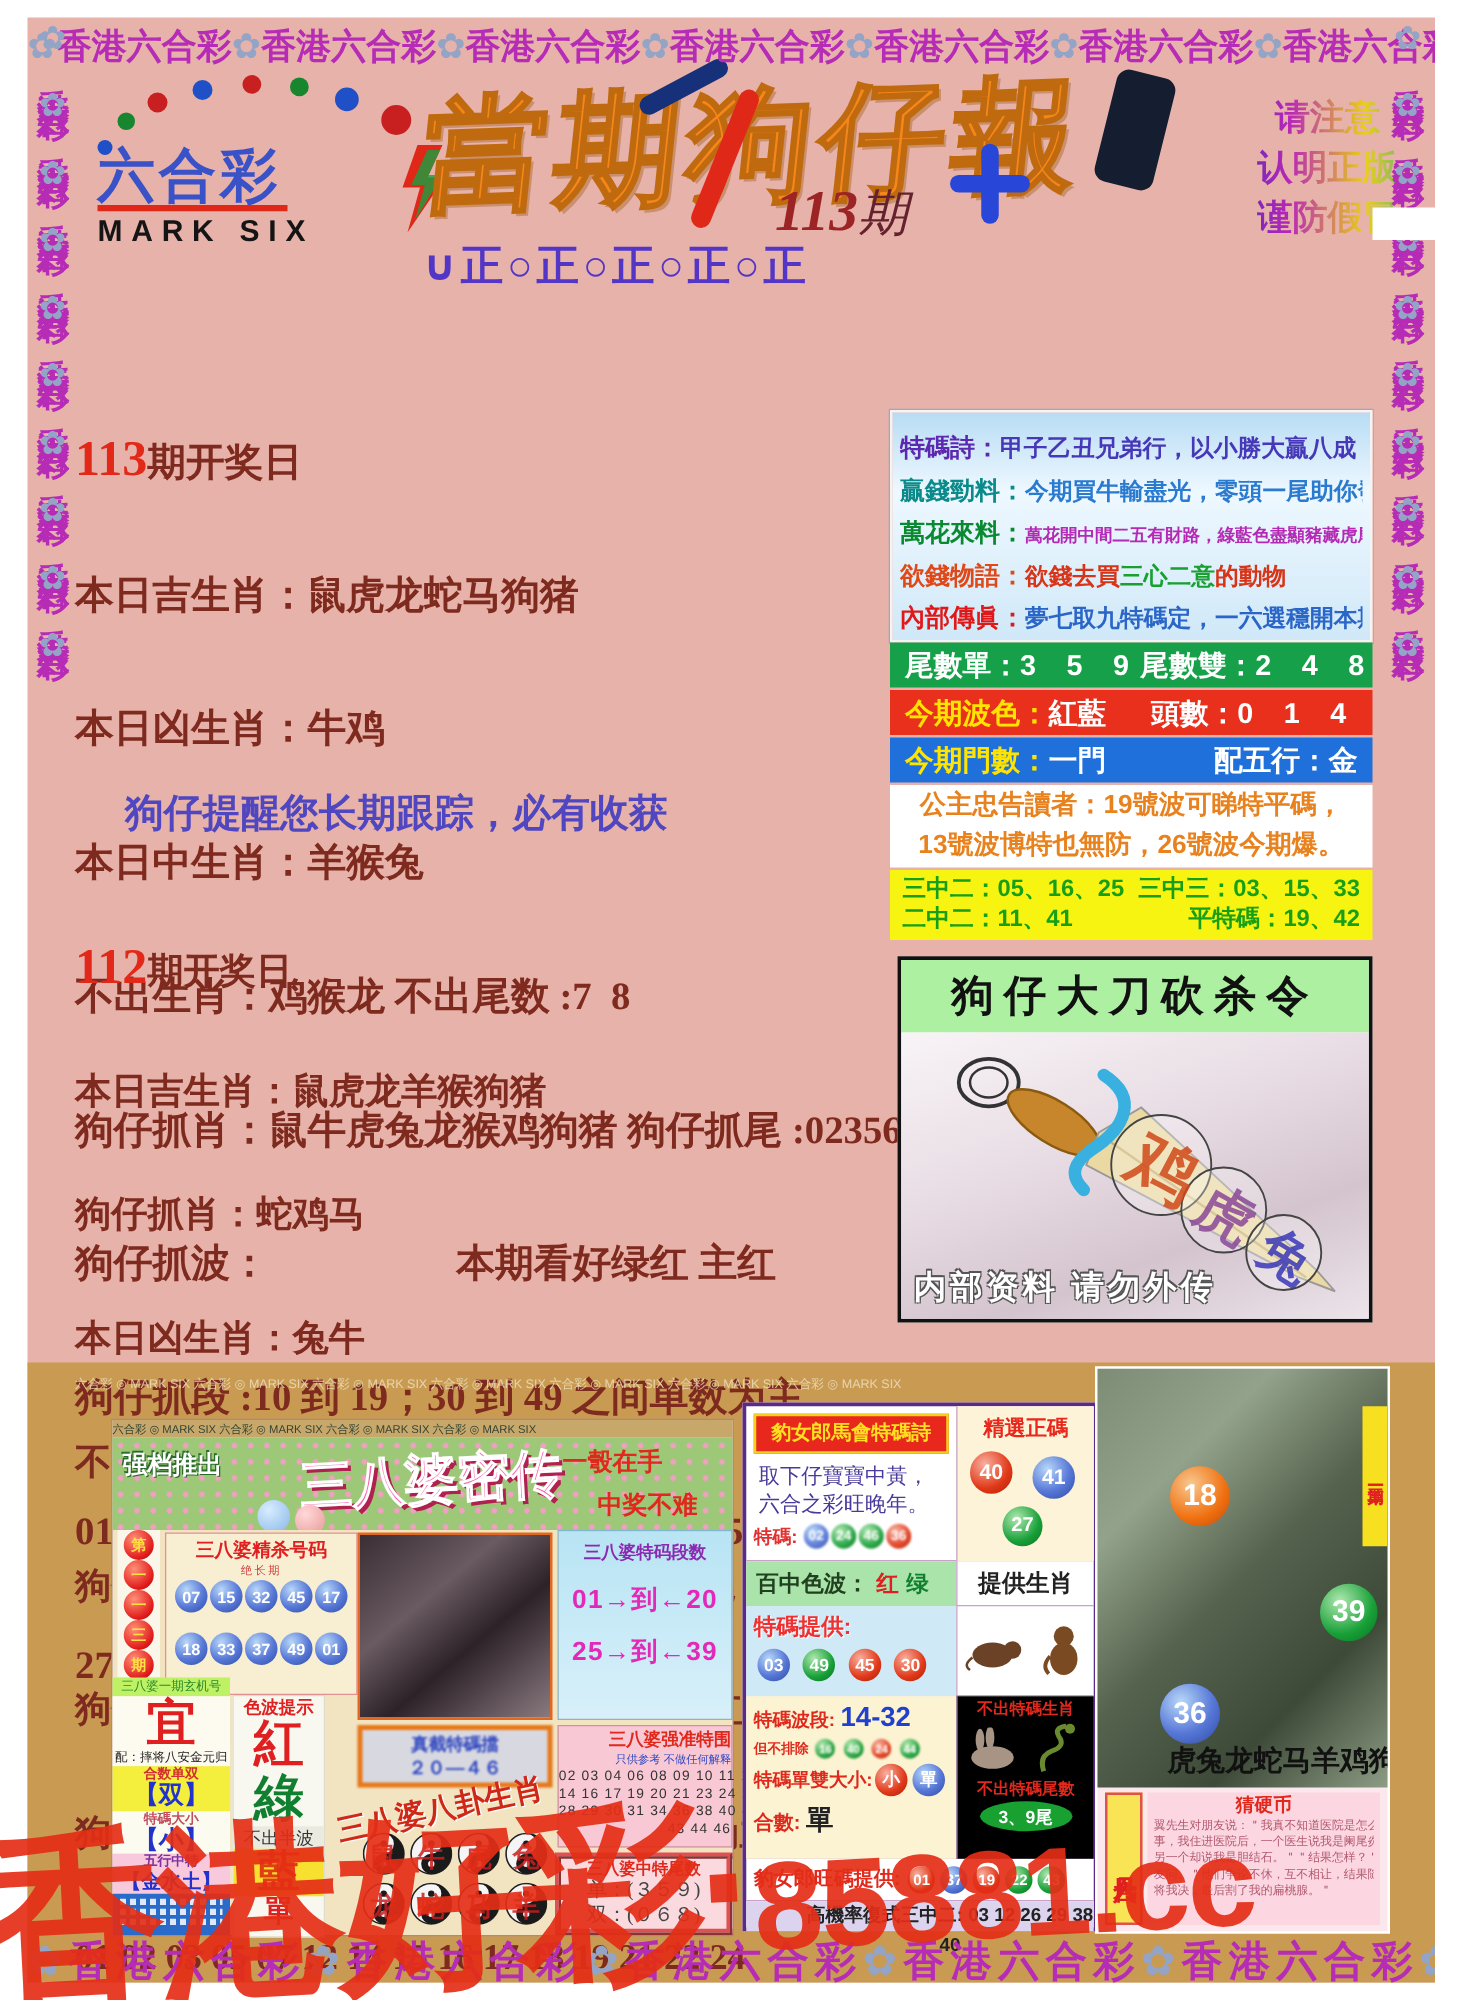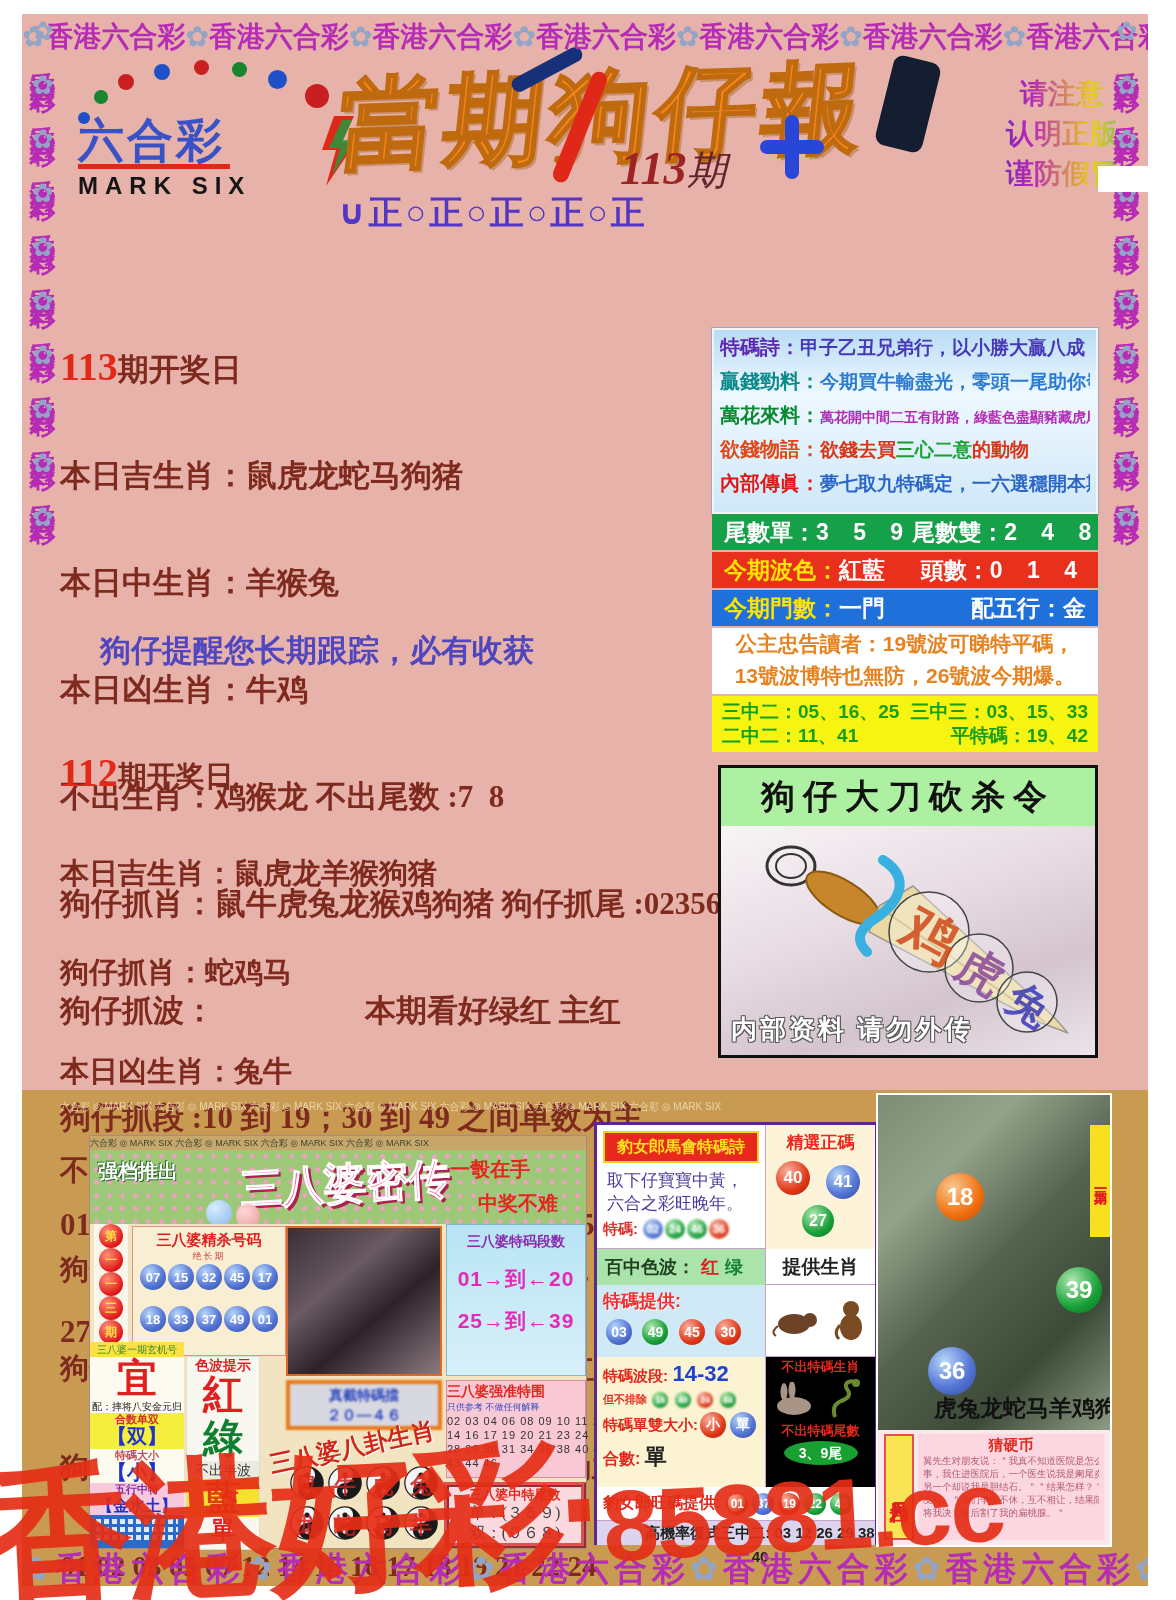--- a/index.html
+++ b/index.html
@@ -39,21 +39,21 @@
   .txtblk{color:#7e2a1e;font-family:"Liberation Serif",serif;font-weight:bold;white-space:pre;z-index:3;}
   #blk113{left:60px;top:276px;font-size:31px;}
   #blk113 .ln{height:35px;line-height:35px;}
   #blk112{left:60px;top:688px;font-size:29px;}
   #blk112 .ln{height:33px;line-height:33px;}
   .bignum{color:#e22818;font-size:40px;}
   .gapR{display:inline-block;width:150px;}
   #reminder{left:100px;top:630px;font-size:31px;font-weight:bold;color:#4f46c0;font-family:"Liberation Serif",serif;z-index:3;}
   
   #tips{left:712px;top:328px;width:386px;height:186px;background:linear-gradient(180deg,#b8dcf4,#eef8ff 35%,#d0e8f8);
-        border:2px solid #f4f4f4;box-shadow:0 0 0 1px #9ab;z-index:3;padding:0 6px;box-sizing:border-box;}
+        border:2px solid #f4f4f4;box-shadow:0 0 0 1px #9ab;z-index:3;padding:12px 6px;box-sizing:border-box;}
   .tip-row{height:34px;line-height:34px;white-space:nowrap;overflow:hidden;}
   .tl{font-weight:bold;font-size:20px;}
   .tt{font-size:19px;font-weight:bold;}
   .c-r1l{color:#5c28b0}.c-r1t{color:#4638b8}
   .c-r2l{color:#0a8a8a}.c-r2t{color:#2a7ad0}
   .c-r3l{color:#0a8a30}.c-r3t{color:#b42ab4;font-size:14px;}
   .c-r4l{color:#e04818}.c-r4a{color:#d83418}.c-r4b{color:#18a030}.c-r4c{color:#d83418}
   .c-r5l{color:#e01818}.c-r5t{color:#2a66c8}
   .band{left:712px;width:386px;height:36px;display:flex;align-items:center;justify-content:space-between;
         padding:0 12px;box-sizing:border-box;font-weight:bold;font-size:23px;z-index:3;white-space:nowrap;}
@@ -101,21 +101,21 @@
   #pa-kill-t{font-size:15px;font-weight:bold;color:#e02020;margin-top:4px;}
   #pa-kill-s{font-size:9px;color:#d04040;letter-spacing:2px;}
   .bball{width:26px;height:26px;font-size:13px;margin:1px;}
   #pa-photo{position:absolute;left:196px;top:2px;width:156px;height:150px;
      background:linear-gradient(140deg,#3a2e34 0%,#6a5a62 35%,#2c2228 60%,#8a7a80 100%);border:2px solid #e06820;box-sizing:border-box;}
   #pa-duan{position:absolute;left:356px;top:0;width:140px;height:152px;background:linear-gradient(180deg,#b8e4f4,#d8f0fa);
      border:1px solid #80b8d0;box-sizing:border-box;text-align:center;}
   #pa-duan-t{font-size:14px;font-weight:bold;color:#8a2ab0;margin-top:8px;}
   .duan-row{font-size:21px;font-weight:bold;color:#e428b8;margin-top:14px;letter-spacing:1px;}
   #pa-yi{position:absolute;left:0;top:118px;width:94px;height:206px;}
-  #pa-xjt{height:15px;background:#fde047;color:#2a8a2a;font-size:10px;line-height:15px;text-align:center;overflow:hidden;white-space:nowrap;}
+  #pa-xjt{height:15px;background:#bef264;color:#2a8a2a;font-size:10px;line-height:15px;text-align:center;overflow:hidden;white-space:nowrap;}
   #pa-yi-big{height:44px;background:#fdfaf0;color:#e02020;font-size:40px;font-weight:bold;text-align:center;line-height:44px;
      font-family:"Liberation Serif",serif;}
   #pa-pei{height:12px;background:#fdfaf0;color:#222;font-size:10px;line-height:12px;text-align:center;overflow:hidden;white-space:nowrap;}
   .yi-box{text-align:center;overflow:hidden;}
   #pa-hs{height:36px;background:#f4ee3c;}
   #pa-dx{height:34px;background:#fbfbef;}
   #pa-wx{height:32px;background:#f8c8dc;}
   .yi-lab{font-size:11px;font-weight:bold;display:block;line-height:13px;}
   .yi-val{font-size:20px;font-weight:bold;color:#2233cc;display:block;line-height:20px;}
   #pa-bluebox{height:33px;background:#2a6ac8;padding:4px 6px;box-sizing:border-box;}
@@ -125,21 +125,21 @@
   .sebo-big{font-size:40px;font-weight:bold;line-height:44px;font-family:"Liberation Serif",serif;}
   #pa-sebo-m{font-size:14px;color:#333;background:#eaeae0;line-height:18px;}
   #pa-sebo-b3{background:#f8e030;}
   #pa-zhen{position:absolute;left:196px;top:156px;width:156px;height:50px;border:4px solid #e87818;background:#d8d8e0;
      box-sizing:border-box;text-align:center;color:#3048c0;font-weight:bold;filter:blur(1px);}
   #pa-bagua{position:absolute;left:178px;top:204px;width:200px;font-size:24px;font-weight:bold;color:#d02818;
      transform:rotate(-12deg);white-space:nowrap;text-shadow:1px 1px 0 #fff;}
   #pa-taiji{position:absolute;left:198px;top:240px;width:152px;height:80px;display:flex;flex-wrap:wrap;}
   .tj-cell{position:relative;width:34px;height:34px;margin:2px;}
   .tjc{position:absolute;left:6px;top:5px;font-size:22px;font-weight:bold;color:rgba(200,30,30,.85);filter:blur(.5px);}
-  #pa-wei{position:absolute;left:356px;top:156px;width:140px;height:98px;background:#f8c8d4;text-align:left;border:1px solid #d090a0;box-sizing:border-box;}
+  #pa-wei{position:absolute;left:356px;top:156px;width:140px;height:98px;background:#f8c8d4;text-align:right;border:1px solid #d090a0;box-sizing:border-box;}
   #pa-wei-t{font-size:14px;font-weight:bold;color:#e0281c;margin-top:2px;}
   #pa-wei-s{font-size:9px;color:#3048c0;}
   .wei-row{font-size:11px;color:#333;line-height:14px;letter-spacing:1px;white-space:nowrap;}
   #pa-tail{position:absolute;left:354px;top:258px;width:142px;height:66px;border:5px ridge #e05050;background:#fadade;
      box-sizing:border-box;text-align:center;}
   #pa-tail-t{font-size:13px;font-weight:bold;color:#e0281c;line-height:16px;}
   .tail-row{font-size:16px;color:#444;font-family:"Liberation Serif",serif;line-height:20px;}
   
   #panelB{left:594px;top:1122px;width:284px;height:423px;border:3px solid #5a2a8a;background:#fff;box-sizing:border-box;z-index:4;}
   .pb-row{position:relative;border-bottom:1px solid #c8a0c8;box-sizing:border-box;}
@@ -253,22 +253,22 @@
   <div class="abs" id="notice">
     <div class="notice-line">请注意</div>
     <div class="notice-line">认明正版</div>
     <div class="notice-line">谨防假冒</div>
   </div>
   <div class="abs" id="tally">∪正○正○正○正○正</div>
 
   <div class="abs txtblk" id="blk113">
     <div class="ln" style="height:38px;line-height:38px;"><span class="bignum">113</span><span>期开奖日</span></div>
     <div class="ln">本日吉生肖：鼠虎龙蛇马狗猪</div>
+    <div class="ln">本日凶生肖：牛鸡</div>
     <div class="ln">本日中生肖：羊猴兔</div>
-    <div class="ln">本日凶生肖：牛鸡</div>
     <div class="ln">不出生肖：鸡猴龙 不出尾数 :7  8</div>
     <div class="ln">狗仔抓肖：鼠牛虎兔龙猴鸡狗猪 狗仔抓尾 :023569</div>
     <div class="ln"><span>狗仔抓波：</span><span class="gapR"></span><span>本期看好绿红 主红</span></div>
     <div class="ln">狗仔抓段 :10 到 19；30 到 49 之间单数为主</div>
     <div class="ln">01 02 03 04 05 06 08 09 20 21 22 23 24 25 26</div>
     <div class="ln">27 29 30 31 34 35 36 38 39 42 43 48</div>
   </div>
   <div class="abs" id="reminder">狗仔提醒您长期跟踪，必有收获</div>
   <div class="abs txtblk" id="blk112">
     <div class="ln" style="height:37px;line-height:37px;"><span class="bignum">112</span><span>期开奖日</span></div>

